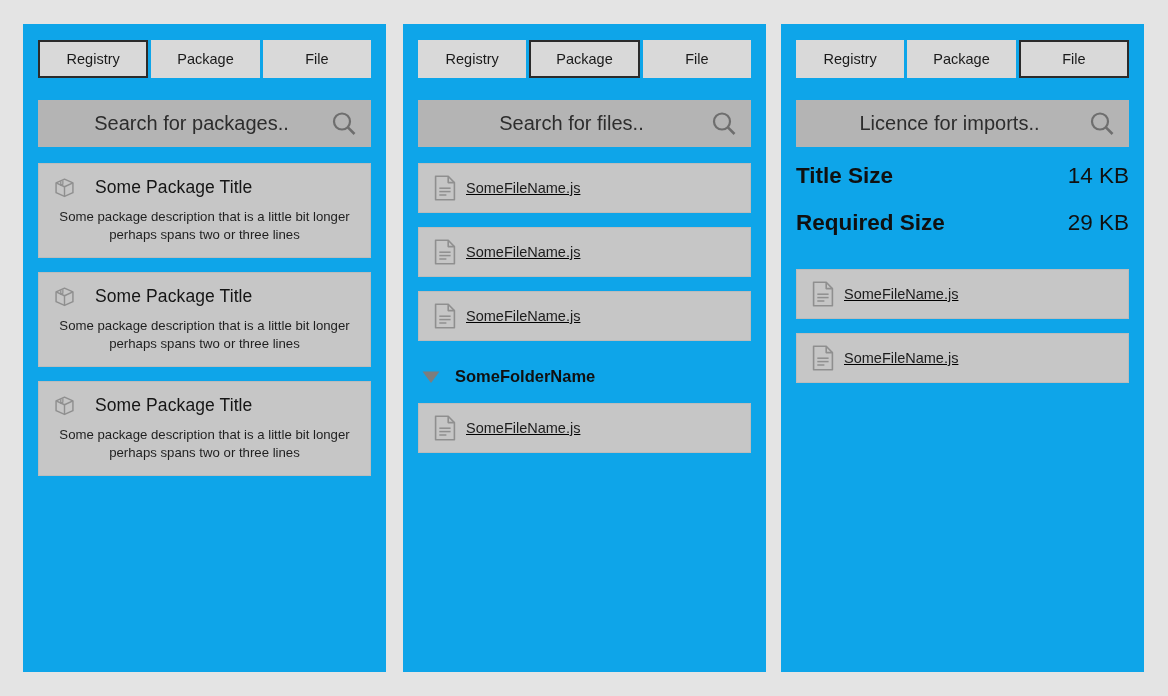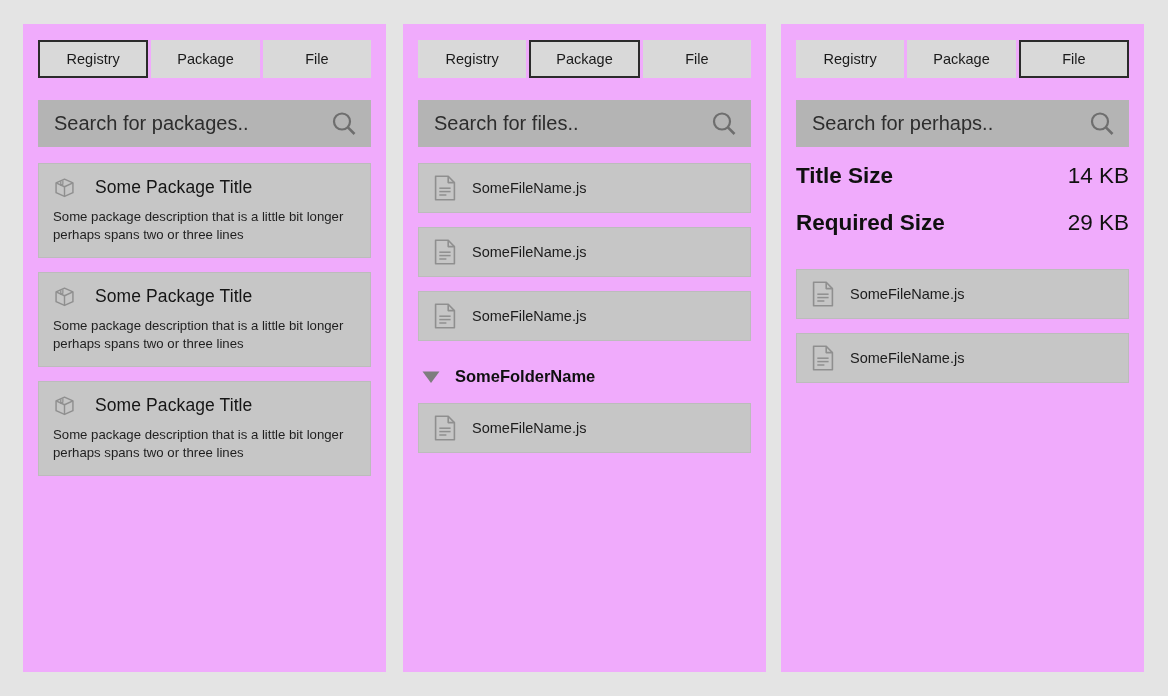--- a/index.html
+++ b/index.html
@@ -16,22 +16,23 @@
   .board {
     position: relative;
     width: 1168px;
     height: 696px;
   }
   .panel {
     position: absolute;
     top: 24px;
     width: 363px;
     height: 648px;
-    background: #f0abfc;
+    background: #0ea5e9;
     box-sizing: border-box;
+    text-align: center;
   }
   #panel-registry { left: 23px; }
   #panel-package  { left: 403px; }
   #panel-file     { left: 781px; }
 
   
   .tabs {
     position: absolute;
     left: 15px;
     top: 16px;
@@ -140,24 +141,25 @@
   }
   .kv-block { margin-bottom: 12px; }
 
   
   .list-row {
     border: 1px solid #bcbcbc;
     box-sizing: border-box;
     height: 50px;
     display: flex;
     align-items: center;
-    gap: 16px;
+    gap: 10px;
     padding: 0 0 0 15px;
     margin-bottom: 14px;
     background: #c6c6c6;
+    text-decoration: underline;
   }
   .list-label {
     font-size: 14.5px;
     color: #1c1c1c;
   }
   .file-icon { width: 22px; height: 26px; display: block; flex: 0 0 auto; }
   .file-icon svg { display: block; }
   .list-row .box-icon { width: 22px; height: 22px; }
 
   
@@ -337,21 +339,21 @@
 
   <div class="panel" id="panel-file">
 
     <div class="tabs">
       <div class="tab">Registry</div>
       <div class="tab">Package</div>
       <div class="tab active">File</div>
     </div>
 
     <div class="searchbar">
-      <div class="search-text">Search for perhaps..</div>
+      <div class="search-text">Licence for imports..</div>
       <span class="search-icon">
         <svg viewBox="0 0 30 30" width="30" height="30" aria-hidden="true">
           <circle cx="13" cy="12.5" r="8" fill="none" stroke="#6e6e6e" stroke-width="2.2"></circle>
           <line x1="18.9" y1="18.4" x2="25.5" y2="25" stroke="#6e6e6e" stroke-width="2.6"></line>
         </svg>
       </span>
     </div>
 
     <div class="content">
 

